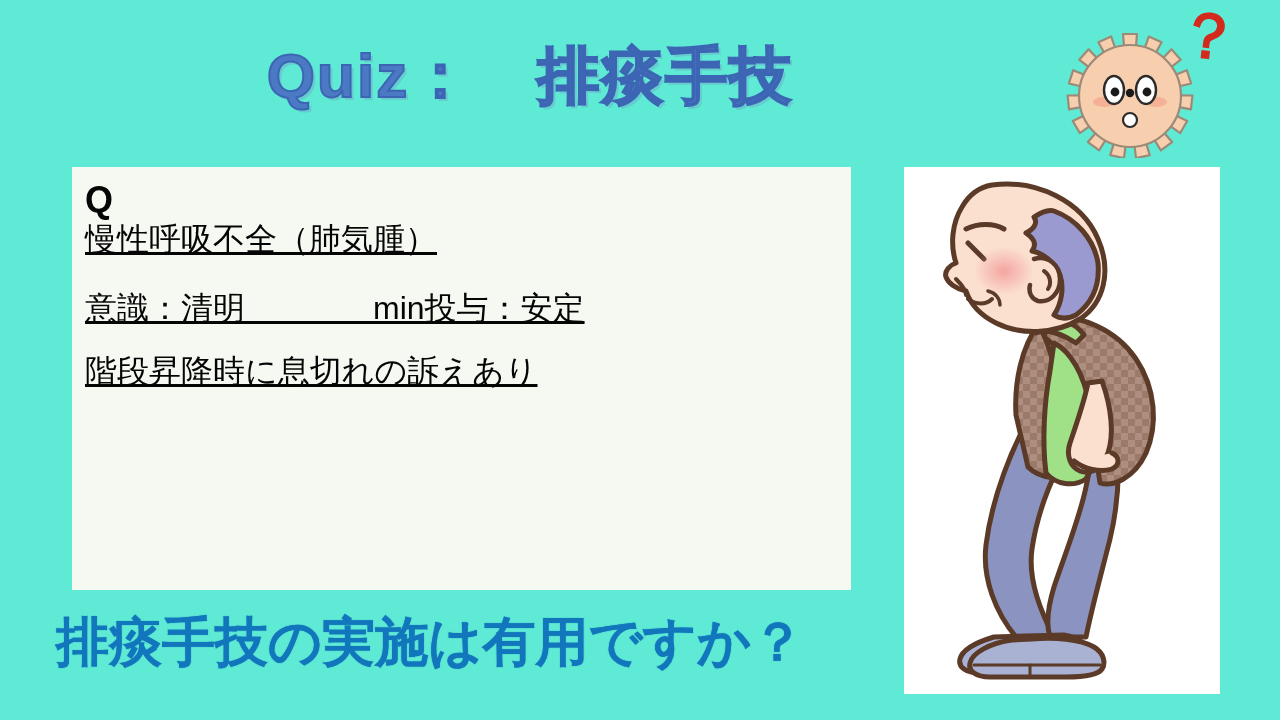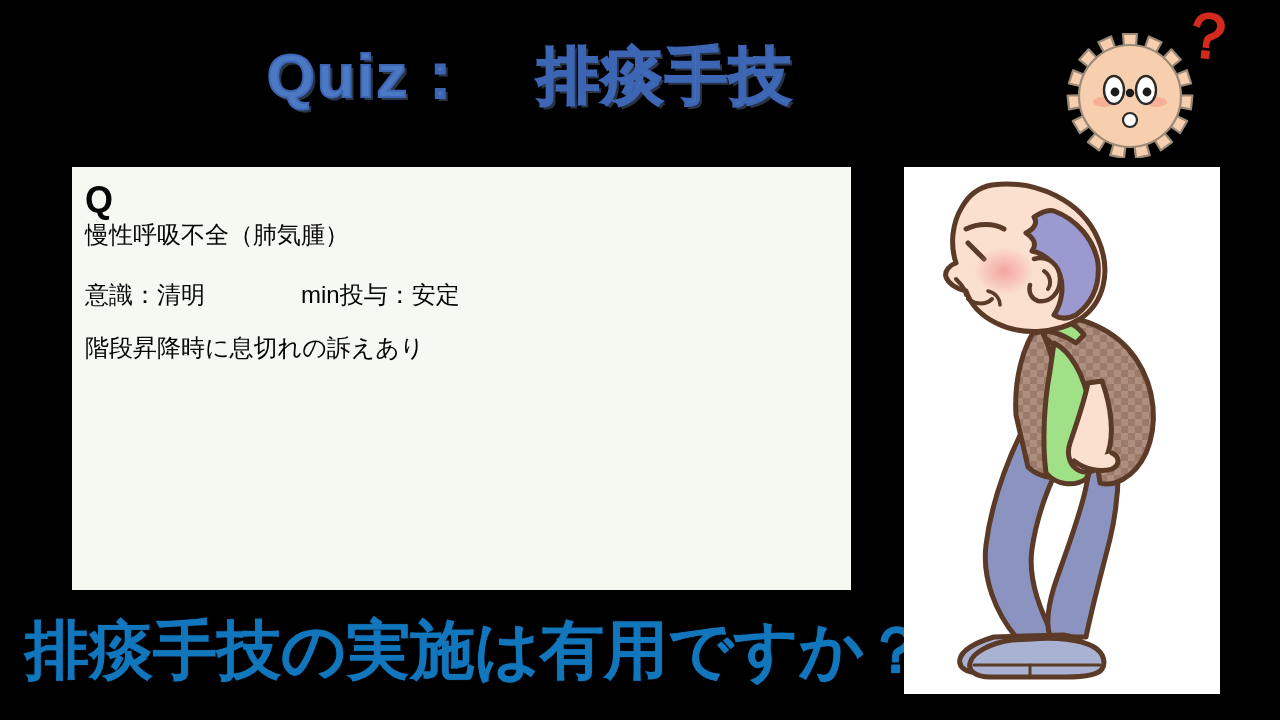--- a/index.html
+++ b/index.html
@@ -7,21 +7,21 @@
     padding: 0;
     background: #ffffff;
   }
   body {
     font-family: "Liberation Sans", "DejaVu Sans", sans-serif;
   }
   .slide {
     position: relative;
     width: 1280px;
     height: 720px;
-    background: #000000;
+    background: #5eead4;
     overflow: hidden;
   }
 
   
   .title {
     position: absolute;
     left: 0;
     top: 42px;
     width: 1060px;
     text-align: center;
@@ -63,36 +63,37 @@
     font-weight: 500;
   }
   .q-letter {
     font-size: 36px;
     font-weight: bold;
     line-height: 1.15;
     letter-spacing: 0;
   }
   .q-line {
     white-space: pre;
-    font-size: 24px;
+    font-size: 32px;
     line-height: 1.22;
+    text-decoration: underline;
   }
   .q-gap {
     height: 30px;
   }
   .q-gap-sm {
     height: 24px;
   }
 
   
   .headline {
     position: absolute;
-    left: 25px;
+    left: 56px;
     top: 607px;
-    font-size: 64px;
+    font-size: 53px;
     font-weight: bold;
     color: #1276bd;
     letter-spacing: 0px;
     white-space: nowrap;
     text-shadow: 0 0 1px #1276bd;
   }
 
   
   .photo-panel {
     position: absolute;

